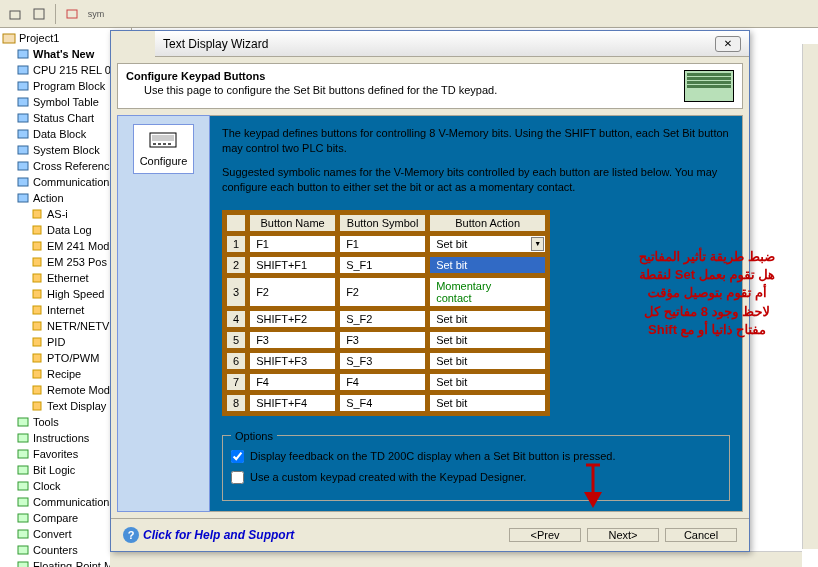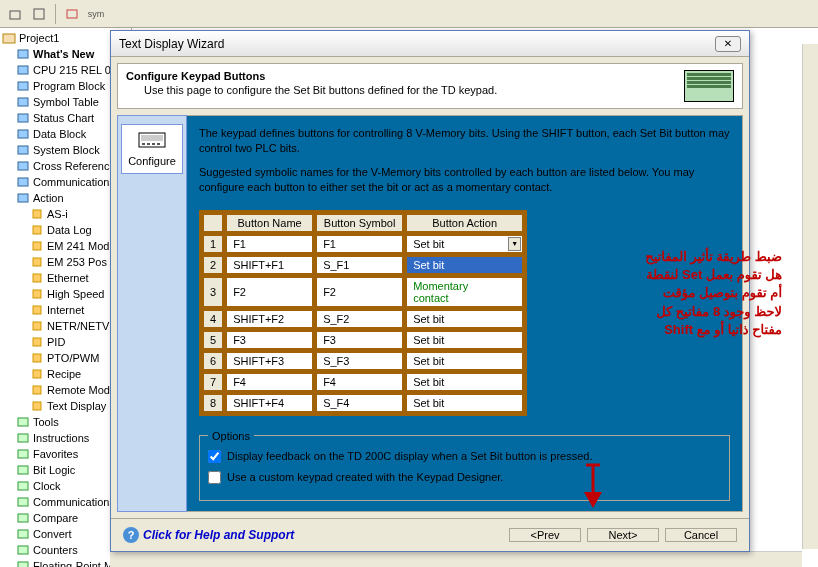--- a/index.html
+++ b/index.html
@@ -8,29 +8,29 @@
 .tb-sep { width: 1px; height: 20px; background: #aca899; margin: 0 3px; }
 .tb-btn { width: 22px; height: 22px; display: flex; align-items: center; justify-content: center; cursor: pointer; }
 .main { display: flex; height: calc(100% - 28px); }
 .tree { width: 132px; background: #fff; border-right: 1px solid #aca899; overflow: hidden; padding: 2px; }
 .tree-item { display: flex; align-items: center; gap: 3px; padding: 1px 0; white-space: nowrap; cursor: pointer; }
 .tree-item.bold { font-weight: bold; }
 .tree-item.l1 { padding-left: 14px; }
 .tree-item.l2 { padding-left: 28px; }
 .tree-icon { width: 14px; height: 14px; flex-shrink: 0; display: inline-block; }
 .dialog { position: absolute; left: 110px; top: 30px; width: 640px; background: #ece9d8; border: 1px solid #5a7bb8; box-shadow: 2px 2px 6px rgba(0,0,0,.3); }
-.dlg-title { height: 26px; background: linear-gradient(#fff,#e4e4e4); border-bottom: 1px solid #aca899; display: flex; align-items: center; justify-content: space-between; padding: 0 8px; font-size: 12px; }
+.dlg-title { height: 26px; background: linear-gradient(#fff,#e4e4e4); border-bottom: 1px solid #aca899; display: flex; align-items: center; justify-content: space-between; padding: 0 8px; font-size: 12px; margin-left: 44px; }
 .dlg-close { width: 26px; height: 16px; border: 1px solid #888; border-radius: 3px; display: flex; align-items: center; justify-content: center; font-size: 10px; cursor: pointer; background: #f0f0f0; }
 .dlg-head { background: #fff; border: 1px solid #aca899; margin: 6px; padding: 6px 8px; display: flex; justify-content: space-between; align-items: flex-start; }
 .dlg-head-text strong { font-size: 11px; }
 .dlg-head-text div { margin-left: 18px; margin-top: 2px; }
 .td-icon { width: 50px; height: 32px; border: 1px solid #000; background: #b8e0b8; display: flex; flex-direction: column; padding: 2px; gap: 1px; }
 .td-icon div { height: 3px; background: #4a7c4a; }
 .dlg-body { display: flex; margin: 0 6px 6px 6px; gap: 0; }
-.sidebar { width: 70px; background: #c5d9f1; border: 1px solid #7a96df; display: flex; flex-direction: column; align-items: center; padding-top: 8px; }
+.sidebar { width: 93px; background: #c5d9f1; border: 1px solid #7a96df; display: flex; flex-direction: column; align-items: center; padding-top: 8px; }
 .sidebar-item { text-align: center; padding: 6px; cursor: pointer; }
 .sidebar-item.active { background: #fff; border: 1px solid #7a96df; }
 .content { flex: 1; background: #0369a1; border: 1px solid #aca899; border-left: none; padding: 10px 12px; }
 .content p { margin-bottom: 8px; line-height: 1.4; }
 table { border-collapse: collapse; margin: 6px 0 10px 0; }
 th, td { border: 5px solid #a16207; padding: 2px 6px; font-size: 11px; background: #fff; height: 18px; }
 th { background: #ece9d8; font-weight: normal; }
 td.num { width: 18px; text-align: center; background: #ece9d8; }
 td.sel { background: #316ac5; color: #fff; }
 td.green { color: #008000; }
@@ -38,21 +38,21 @@
 .dd { position: absolute; right: 1px; top: 1px; width: 13px; height: 14px; background: #ece9d8; border: 1px solid #808080; font-size: 7px; text-align: center; line-height: 12px; }
 fieldset { border: 1px solid #aca899; padding: 8px; margin-top: 4px; }
 legend { padding: 0 4px; }
 .chk { display: flex; align-items: center; gap: 6px; margin-bottom: 8px; }
 .chk input { width: 13px; height: 13px; }
 .dlg-foot { display: flex; justify-content: space-between; align-items: center; padding: 8px 12px; border-top: 1px solid #aca899; }
 .help { color: #0000cc; font-weight: bold; font-style: italic; display: flex; align-items: center; gap: 4px; cursor: pointer; font-size: 12px; }
 .help-icon { width: 16px; height: 16px; border-radius: 50%; background: #4a90d9; color: #fff; font-weight: bold; text-align: center; line-height: 16px; font-style: normal; font-size: 11px; }
 .btns { display: flex; gap: 6px; }
 .btn { min-width: 72px; height: 14px; background: #ece9d8; border: 1px solid #aca899; cursor: pointer; font-size: 11px; }
-.annotation { position: absolute; right: 36px; top: 248px; width: 150px; color: #c00000; font-weight: bold; font-size: 13px; text-align: right; direction: rtl; line-height: 1.4; }
+.annotation { position: absolute; right: 36px; top: 248px; width: 150px; color: #c00000; font-weight: bold; font-size: 13px; text-align: center; direction: rtl; line-height: 1.4; }
 .arrow { position: absolute; right: 210px; top: 460px; }
 .ruler { position: absolute; top: 28px; right: 0; width: 50px; height: 16px; font-size: 9px; text-align: center; color: #555; }
 .content-row { display: flex; align-items: flex-start; gap: 12px; }
 .scrollbar-placeholder { position: absolute; right: 0; top: 44px; bottom: 18px; width: 16px; background: #ece9d8; border-left: 1px solid #ccc; }
 .hscroll { position: absolute; left: 110px; right: 16px; bottom: 0; height: 16px; background: #ece9d8; border-top: 1px solid #ccc; }
 </style>
 </head>
 <body>
 
 <div class="toolbar">

